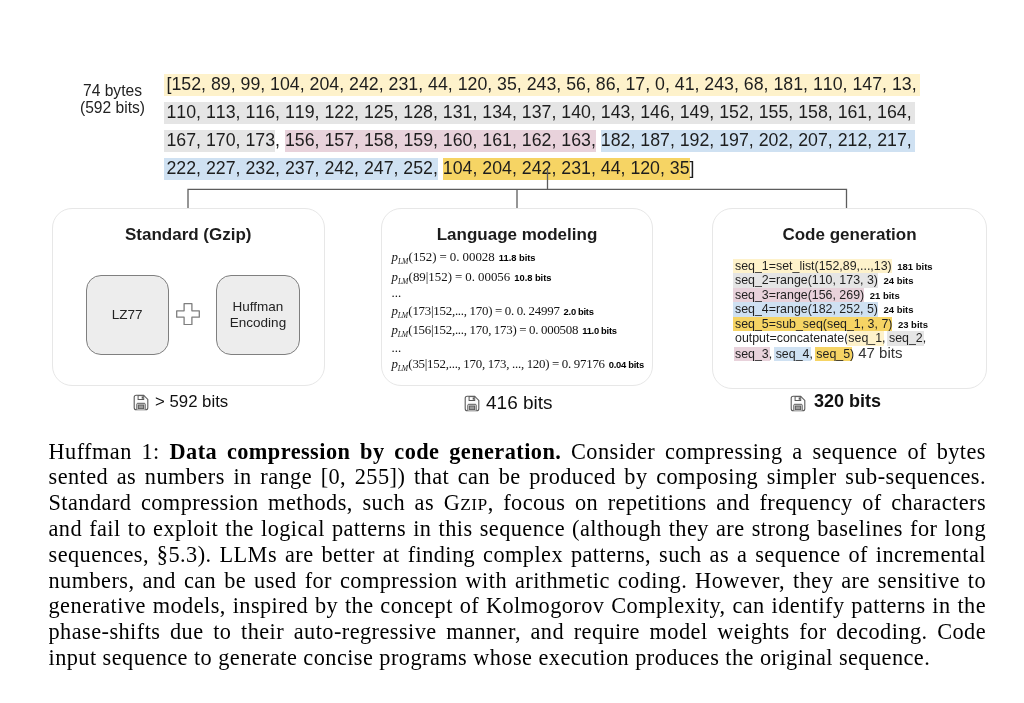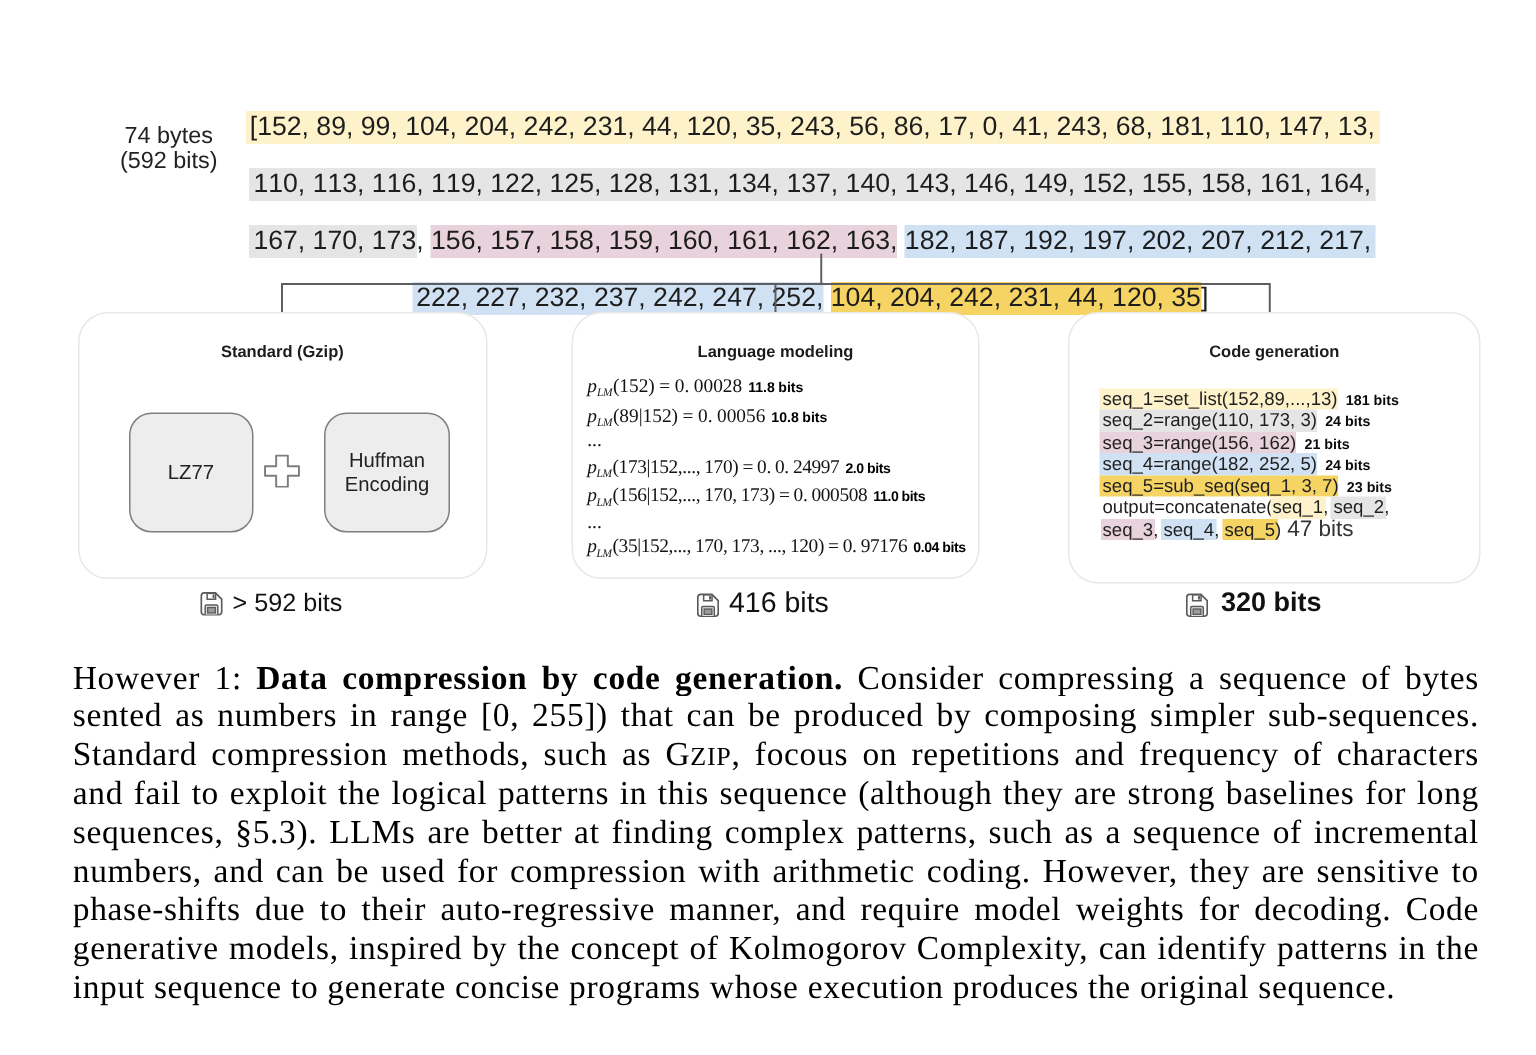--- a/index.html
+++ b/index.html
@@ -10,41 +10,41 @@
   }
   
   #seq-label {
     position:absolute; left:67px; top:82px; width:91px; text-align:center;
     font-size:15.6px; line-height:17.2px; color:#222222; white-space:nowrap;
   }
   #sequence {
     position:absolute; left:166.5px; top:74px; white-space:nowrap;
     font-size:17.75px; line-height:21.75px; color:#1d1d1d; font-kerning:none;
   }
-  .seq-line { height:38px; font-size:0;text-align:center; }
+  .seq-line { height:28px; font-size:0; }
   .chunk { display:inline-block; height:21.75px; line-height:21.75px;
            font-size:17.75px; white-space:pre; }
   .chunk.bl { padding-left:3px; margin-left:-3px; }
   .chunk.br { padding-right:3px; margin-right:-3px; }
   .bg-yellow { background:#fef2cb; }
   .bg-green  { background:#e5e5e5; }
   .bg-pink   { background:#e8d2db; }
   .bg-blue   { background:#cfe1f2; }
   .bg-gold   { background:#f6d464; }
   .bg-none   { background:transparent; }
   
   #tree { position:absolute; left:0; top:0; pointer-events:none; }
   
   .panel { position:absolute; background:#ffffff; border:1.5px solid #e7e7e7;
            border-radius:20px; }
   #panel-standard { left:52px;  top:208px; width:272.5px; height:178px; }
   #panel-lm       { left:381px; top:208px; width:272px;   height:178px; }
   #panel-codegen  { left:712px; top:208px; width:275px; height:181px; }
   .panel-title { position:absolute; left:0; right:0; top:18.3px; text-align:center;
-                 font-weight:bold; font-size:11px; line-height:16.5px; color:#1c1c1c; }
+                 font-weight:bold; font-size:17px; line-height:16.5px; color:#1c1c1c; }
   
   .node { position:absolute; background:#ededed; border:1.4px solid #7f7f7f;
           border-radius:15px; display:flex; align-items:center; justify-content:center;
           text-align:center; font-size:13.5px; line-height:15.8px; color:#222222; }
   #node-lz77    { left:32.5px;  top:65.5px; width:83.5px; height:80px; }
   #node-huffman { left:163px; top:65.5px; width:84px;   height:80px; }
   #plus-icon { position:absolute; left:122.5px; top:93.5px; }
   
   .lm-line { position:absolute; left:9.5px; white-space:nowrap;
              font-family:"Liberation Serif", serif; font-size:12.9px; line-height:16px;
@@ -129,21 +129,21 @@
     <div class="lm-line tight" style="top:112.8px"><span class="lm-p">p</span><span class="lm-sub">LM</span><span class="lm-expr">(156|152,..., 170, 173) = 0. 000508</span><span class="lm-bits">11.0 bits</span></div>
     <div class="lm-line" style="top:130.8px">...</div>
     <div class="lm-line tight" style="top:147.2px"><span class="lm-p">p</span><span class="lm-sub">LM</span><span class="lm-expr">(35|152,..., 170, 173, ..., 120) = 0. 97176</span><span class="lm-bits">0.04 bits</span></div>
   </div>
 
   <div class="panel" id="panel-codegen">
     <div class="panel-title">Code generation</div>
     <div id="code">
       <div class="code-line"><span class="cseg bg-yellow bl br">seq_1=set_list(152,89,...,13)</span><span class="cbits">181 bits</span></div>
       <div class="code-line"><span class="cseg bg-green bl br">seq_2=range(110, 173, 3)</span><span class="cbits">24 bits</span></div>
-      <div class="code-line"><span class="cseg bg-pink bl br">seq_3=range(156, 162)</span><span class="cbits">21 bits</span></div>
+      <div class="code-line"><span class="cseg bg-pink bl br">seq_3=range(156, 269)</span><span class="cbits">21 bits</span></div>
       <div class="code-line"><span class="cseg bg-blue bl br">seq_4=range(182, 252, 5)</span><span class="cbits">24 bits</span></div>
       <div class="code-line"><span class="cseg bg-gold bl br">seq_5=sub_seq(seq_1, 3, 7)</span><span class="cbits">23 bits</span></div>
       <div class="code-line"><span class="cseg bg-none">output=concatenate(</span><span class="cseg bg-yellow bm">seq_1</span><span class="cseg bg-none">, </span><span class="cseg bg-green bm">seq_2</span><span class="cseg bg-none">,</span></div>
       <div class="code-line"><span class="cseg bg-pink bm">seq_3</span><span class="cseg bg-none">, </span><span class="cseg bg-blue bm">seq_4</span><span class="cseg bg-none">, </span><span class="cseg bg-gold bm">seq_5</span><span class="cseg bg-none">)</span><span class="cbits cbits-light">47 bits</span></div>
     </div>
   </div>
 
   <div class="footer-bits" id="footer-standard">
     <svg width="16" height="17" viewBox="0 0 16 17">
       <path d="M1.2 3.2 Q1.2 1.2 3.2 1.2 H10.6 L14.8 5.4 V13.8 Q14.8 15.8 12.8 15.8 H3.2 Q1.2 15.8 1.2 13.8 Z" fill="#fcfcfc" stroke="#5a5a5a" stroke-width="1.1"></path>
@@ -169,24 +169,24 @@
       <path d="M1.2 3.2 Q1.2 1.2 3.2 1.2 H10.6 L14.8 5.4 V13.8 Q14.8 15.8 12.8 15.8 H3.2 Q1.2 15.8 1.2 13.8 Z" fill="#fcfcfc" stroke="#5a5a5a" stroke-width="1.1"></path>
       <rect x="5.1" y="1.6" width="5.6" height="3.9" fill="#ffffff" stroke="#5a5a5a" stroke-width="1"></rect>
       <rect x="8.7" y="2.4" width="1.3" height="2.3" fill="#5a5a5a"></rect>
       <path d="M3.8 15.6 V10.2 Q3.8 9.3 4.7 9.3 H11.3 Q12.2 9.3 12.2 10.2 V15.6" fill="#e8e8e8" stroke="#5a5a5a" stroke-width="1"></path>
       <rect x="5.4" y="11" width="5.2" height="3.6" fill="#9b9b9b" stroke="#5a5a5a" stroke-width="0.9"></rect>
     </svg>
     <span>320 bits</span>
   </div>
 
   <div id="caption">
-    <div class="cap-line"><span>However 1: </span><span class="cap-bold">Data compression by code generation.</span><span> Consider compressing a sequence of bytes (pre-</span><span class="fill"></span></div>
+    <div class="cap-line"><span>Huffman 1: </span><span class="cap-bold">Data compression by code generation.</span><span> Consider compressing a sequence of bytes (pre-</span><span class="fill"></span></div>
     <div class="cap-line"><span>sented as numbers in range [0, 255]) that can be produced by composing simpler sub-sequences.</span><span class="fill"></span></div>
     <div class="cap-line"><span>Standard compression methods, such as G</span><span class="cap-sc">ZIP</span><span>, focous on repetitions and frequency of characters</span><span class="fill"></span></div>
     <div class="cap-line"><span>and fail to exploit the logical patterns in this sequence (although they are strong baselines for long</span><span class="fill"></span></div>
     <div class="cap-line"><span>sequences, §5.3).  LLMs are better at finding complex patterns, such as a sequence of incremental</span><span class="fill"></span></div>
     <div class="cap-line"><span>numbers, and can be used for compression with arithmetic coding.  However, they are sensitive to</span><span class="fill"></span></div>
+    <div class="cap-line"><span>generative models, inspired by the concept of Kolmogorov Complexity, can identify patterns in the</span><span class="fill"></span></div>
     <div class="cap-line"><span>phase-shifts due to their auto-regressive manner, and require model weights for decoding.  Code</span><span class="fill"></span></div>
-    <div class="cap-line"><span>generative models, inspired by the concept of Kolmogorov Complexity, can identify patterns in the</span><span class="fill"></span></div>
     <div class="cap-line last"><span>input sequence to generate concise programs whose execution produces the original sequence.</span></div>
   </div>
 
 </div>
 
 </body></html>

